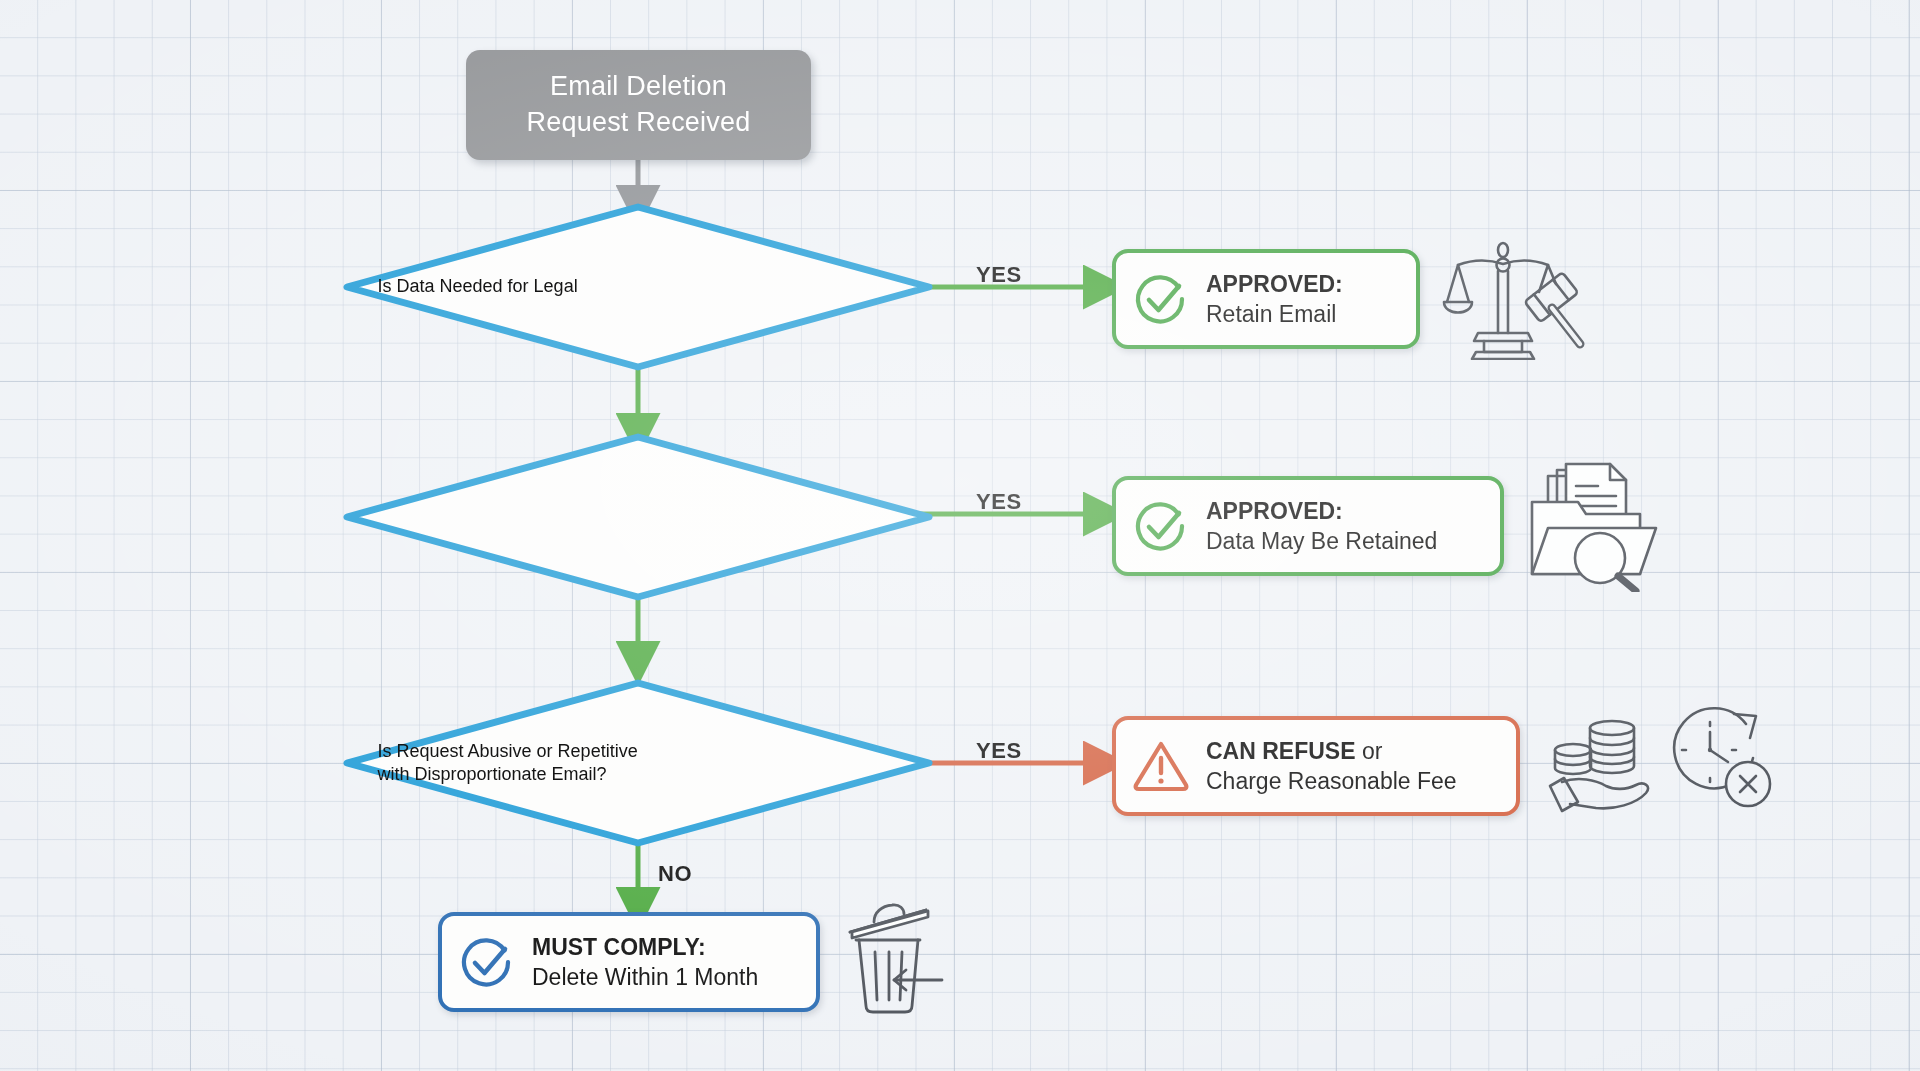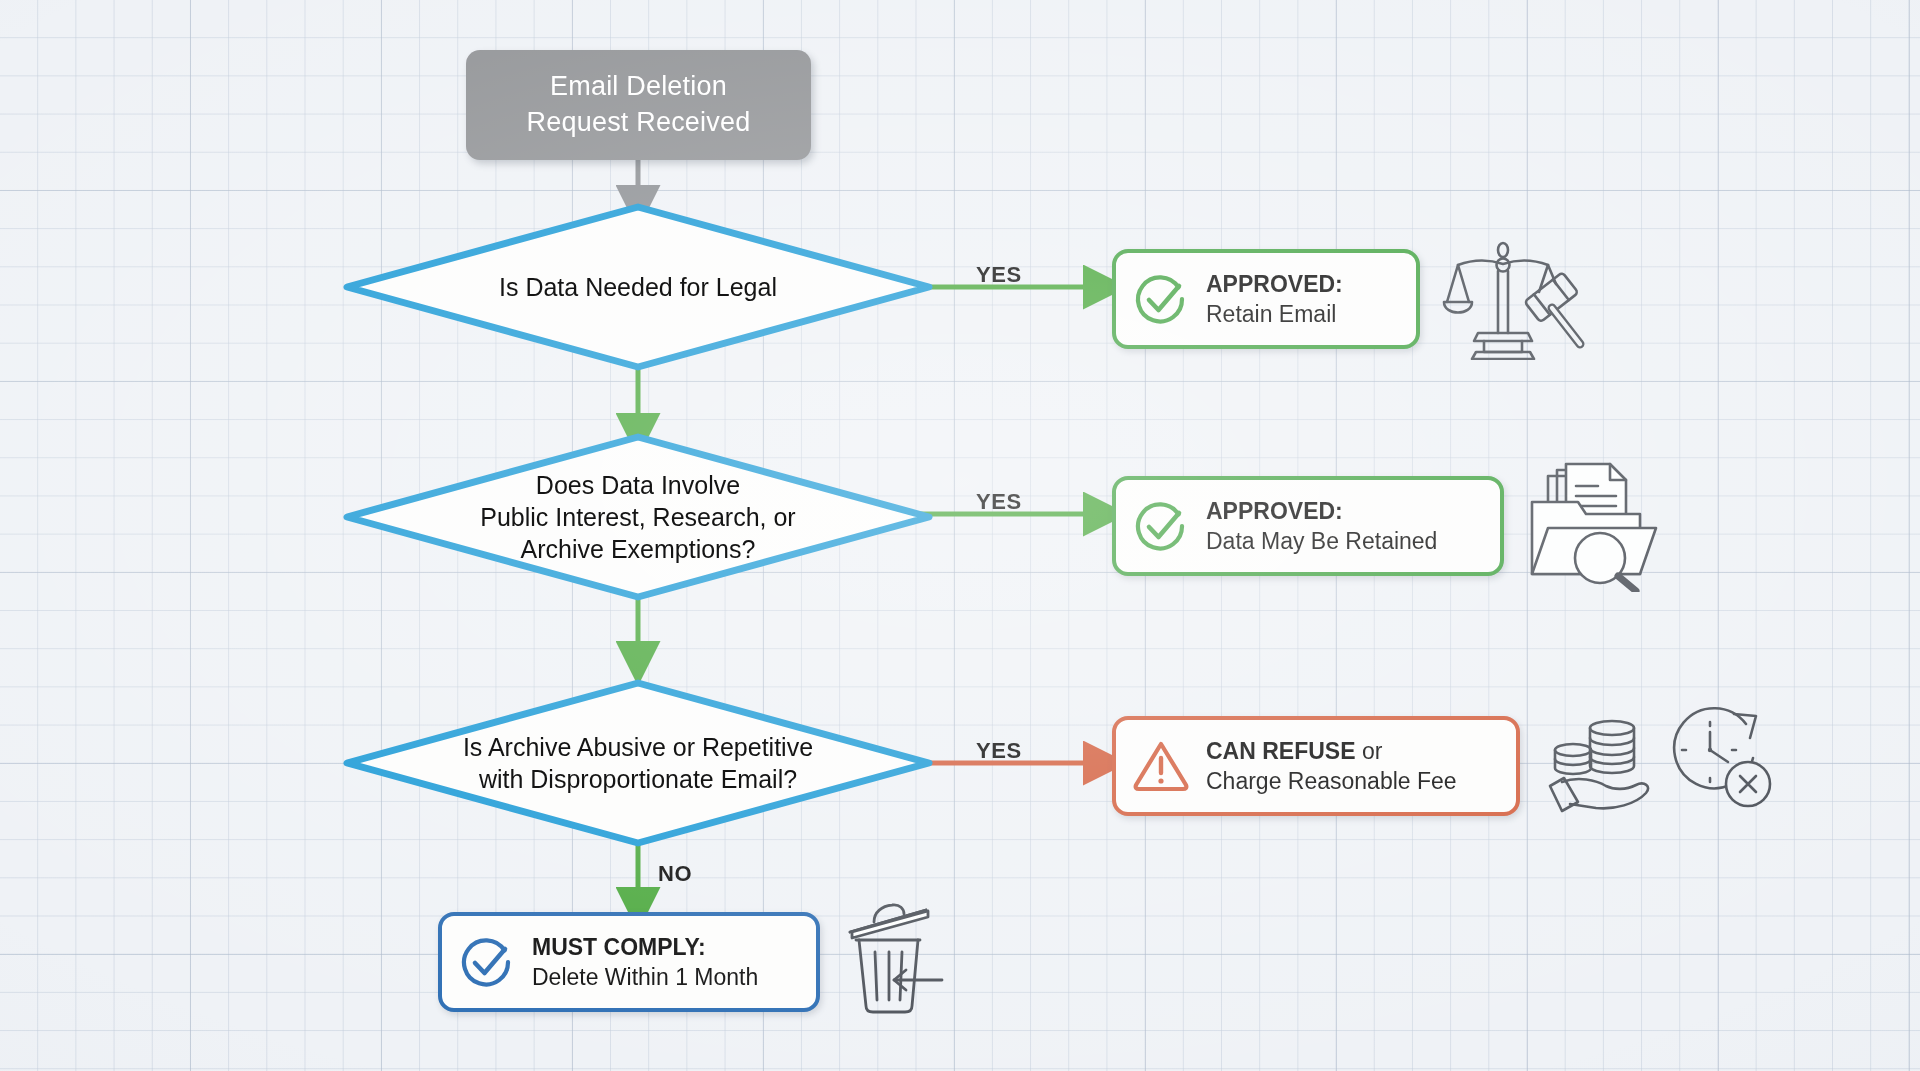--- a/index.html
+++ b/index.html
@@ -78,22 +78,21 @@
     align-items: center;
     justify-content: center;
   }
   .diamond .shape {
     position: absolute;
     inset: 0;
   }
   .diamond .dtext {
     position: relative;
     z-index: 2;
-    text-align: center;
-    font-size: 25px;
+    font-size: 18px;
     line-height: 1.28;
     color: #141414;
     width: 88%;
   }
 
   
   .outcome {
     position: absolute;
     background: #fdfdfc;
     border-radius: 16px;
@@ -178,33 +177,28 @@
     </svg>
     <div class="dtext">
       <span>Is Data Needed for Legal</span><br>
     </div>
   </div>
 
   <div class="node diamond" style="left:342px; top:432px; width:592px; height:170px;">
     <svg class="shape" viewBox="0 0 592 170" preserveAspectRatio="none">
       <polygon points="296,5 587,85 296,165 5,85" fill="#fdfdfc" stroke="#1b9ad6" stroke-width="7" stroke-linejoin="round"></polygon>
     </svg>
-    <div class="dtext">
-      <span>Does Data Involve</span><br>
-      <span>Public Interest, Research, or</span><br>
-      <span>Archive Exemptions?</span>
-    </div>
   </div>
 
   <div class="node diamond" style="left:342px; top:678px; width:592px; height:170px;">
     <svg class="shape" viewBox="0 0 592 170" preserveAspectRatio="none">
       <polygon points="296,5 587,85 296,165 5,85" fill="#fdfdfc" stroke="#1b9ad6" stroke-width="7" stroke-linejoin="round"></polygon>
     </svg>
     <div class="dtext">
-      <span>Is Archive Abusive or Repetitive</span><br>
+      <span>Is Request Abusive or Repetitive</span><br>
       <span>with Disproportionate Email?</span>
     </div>
   </div>
 
   <div class="edge-label" style="left:976px; top:262px;">YES</div>
   <div class="edge-label" style="left:976px; top:489px;">YES</div>
   <div class="edge-label" style="left:976px; top:738px;">YES</div>
   <div class="edge-label" style="left:658px; top:861px;">NO</div>
 
   <div class="outcome green" style="left:1112px; top:249px; width:308px; height:100px;">

